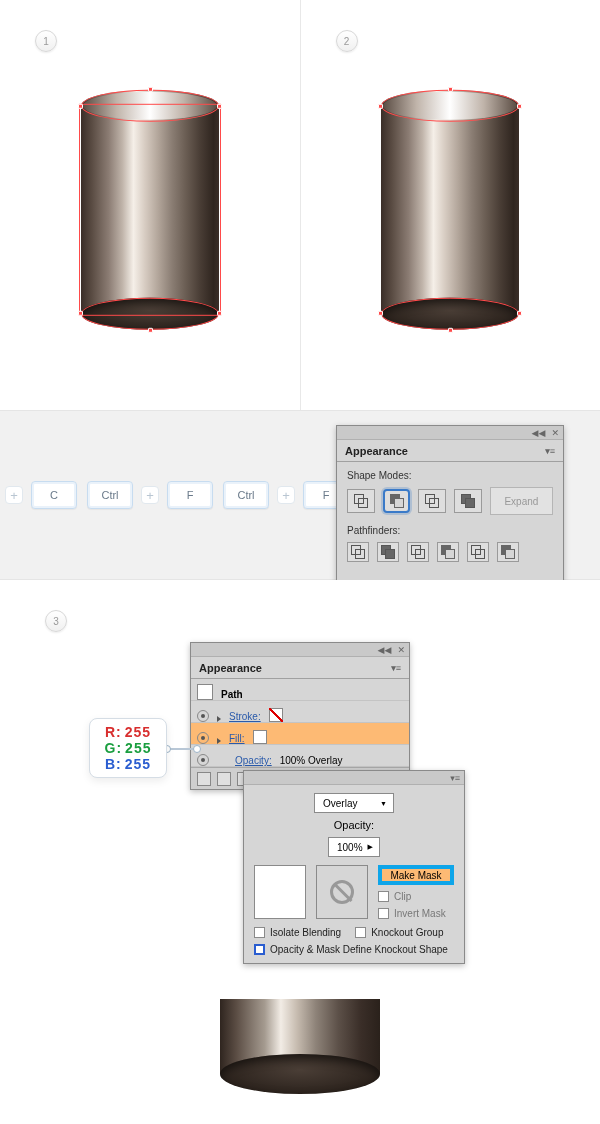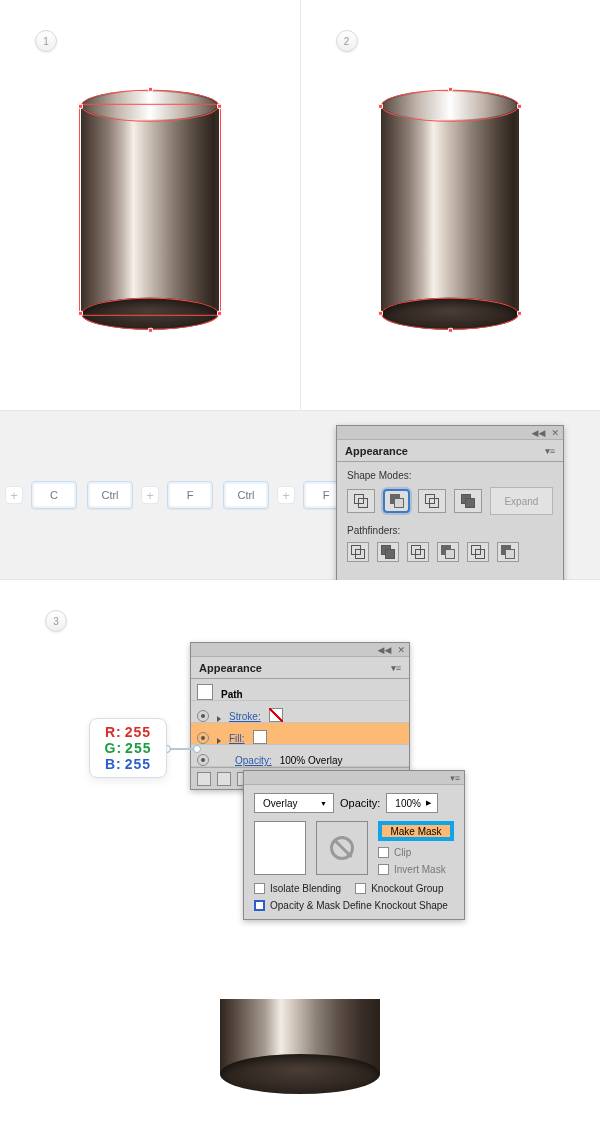--- a/index.html
+++ b/index.html
@@ -112,21 +112,21 @@
 .stroke-sw { width:14px; height:14px; background:#fff; border:1px solid #888; position:relative;}
 .stroke-sw::after{content:"";position:absolute;top:-1px;left:-1px;right:-1px;bottom:-1px;background:linear-gradient(45deg,transparent 45%,#d00 46%,#d00 54%,transparent 55%);}
 .fill-sw { width:14px; height:14px; background:#fff; border:1px solid #888;}
 .link-txt { color:#2a5aaa; text-decoration:underline;}
 .ap-foot { height:22px; background:#cfcfcf; border-top:1px solid #a8a8a8; display:flex; align-items:center; gap:6px; padding:0 6px; font-size:11px;}
 .ft-ic{width:14px;height:14px;border:1px solid #888;background:#e0e0e0;}
 
 
 .tr-panel { width:222px; top:190px; left:243px;}
 .tr-body { padding:8px 10px; }
-.tr-row1 { display:flex; align-items:center; gap:6px; margin-bottom:8px;}
+.tr-row1 { display:flex; align-items:center; gap:6px; margin-bottom:8px;flex-direction:column;}
 .sel-box { height:20px; background:#fff; border:1px solid #8a8a8a; display:flex; align-items:center; padding:0 6px 0 8px; font-size:10px; gap:4px;}
 .sel-box .dd { margin-left:auto; font-size:7px;}
 .tr-stage { display:flex; gap:10px; align-items:flex-start;}
 .tr-thumb { width:54px; height:54px; border:1px solid #8a8a8a; background:#fff;}
 .tr-mask { width:54px; height:54px; border:1px solid #8a8a8a; background:#d6d6d6; display:flex; align-items:center; justify-content:center;}
 .no-ic{width:24px;height:24px;border:3px solid #999;border-radius:50%;position:relative;}
 .no-ic::after{content:"";position:absolute;top:8px;left:-2px;width:24px;height:3px;background:#999;transform:rotate(45deg);}
 .tr-right { display:flex; flex-direction:column; gap:6px;}
 .mk-btn { width:76px; height:20px; background:#fdba74; border:4px solid #0ea5e9; font-size:10px; display:flex; align-items:center; justify-content:center;}
 .chk-row { display:flex; align-items:center; gap:5px; font-size:10px; color:#777;}

